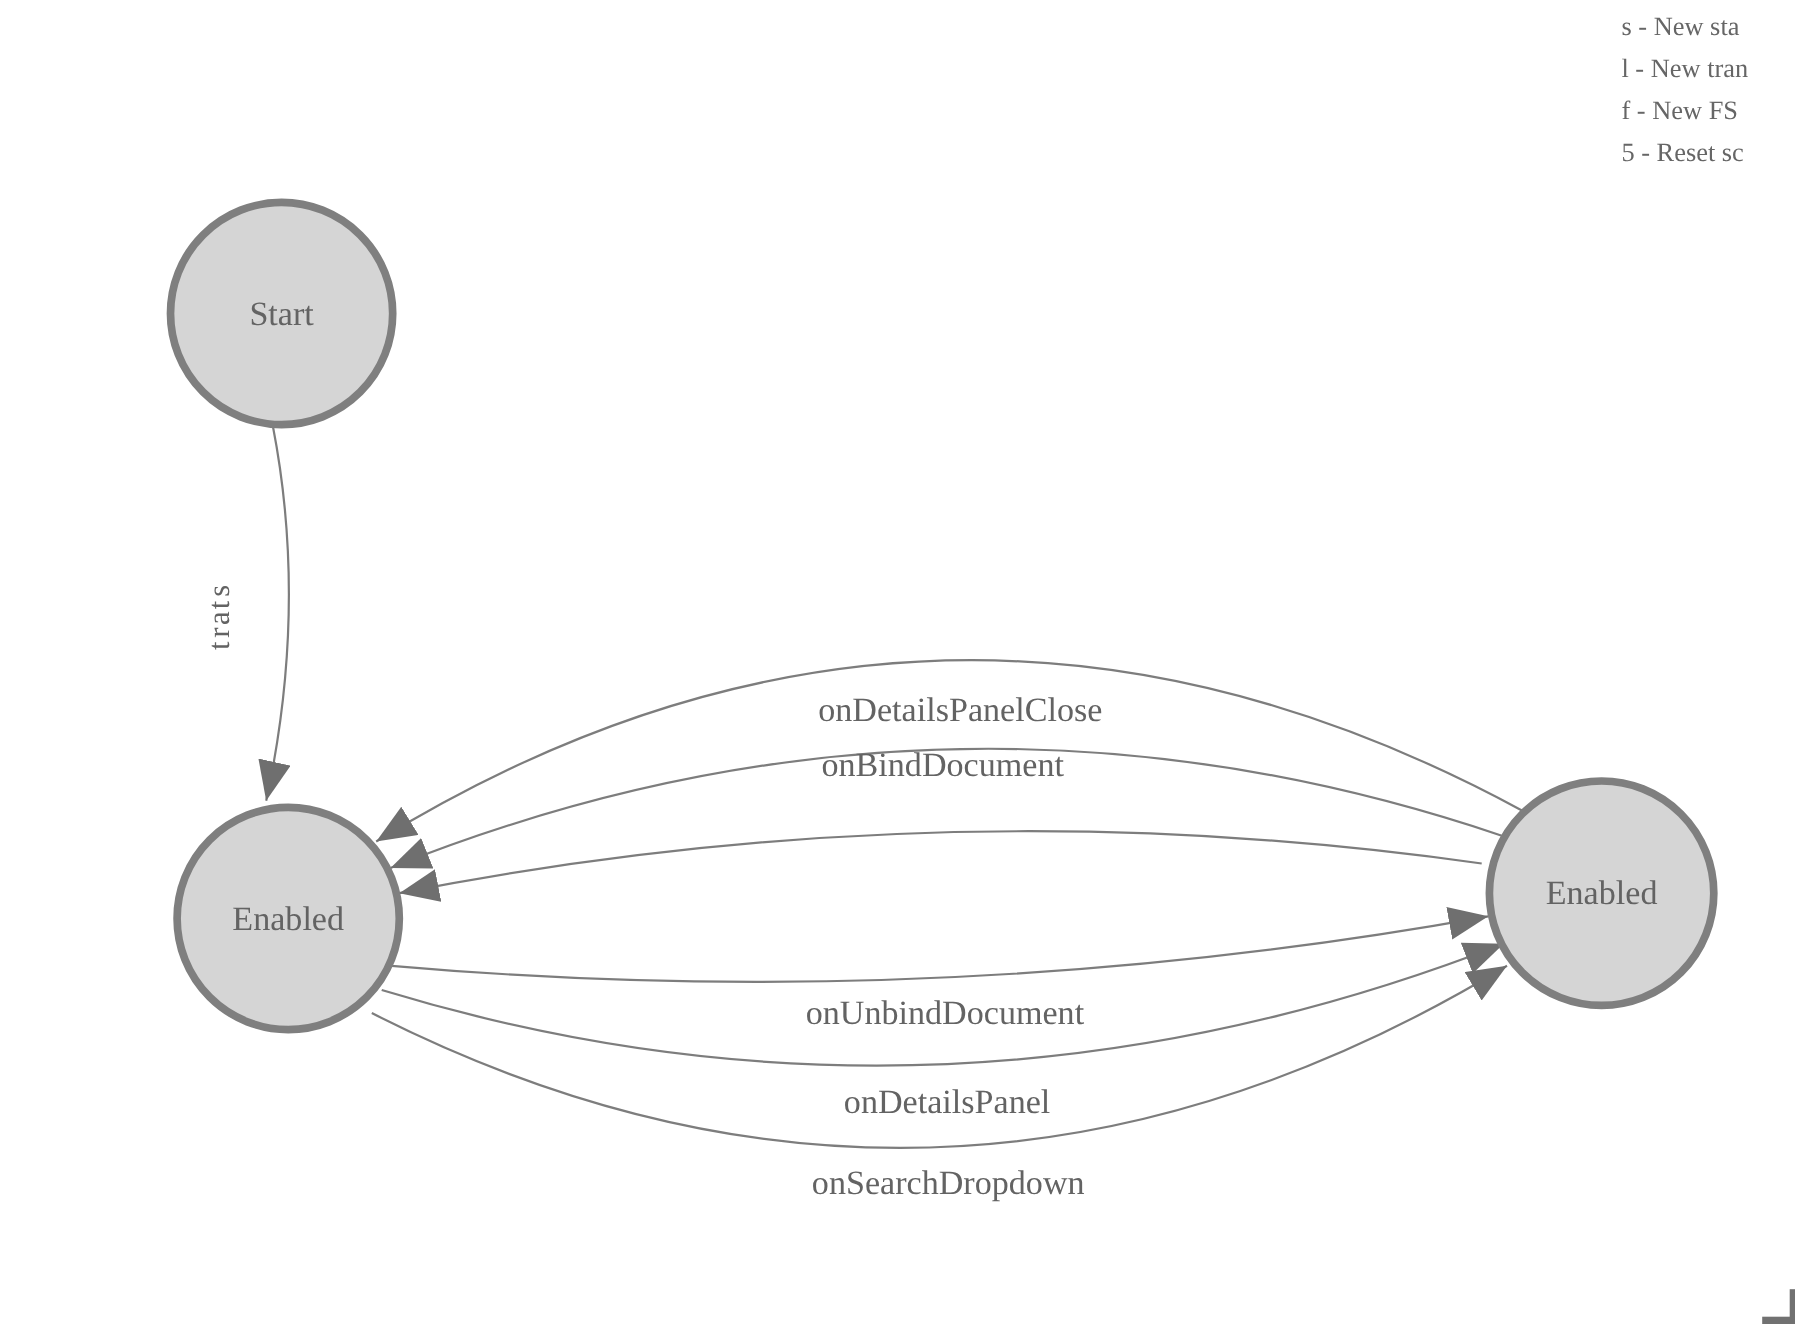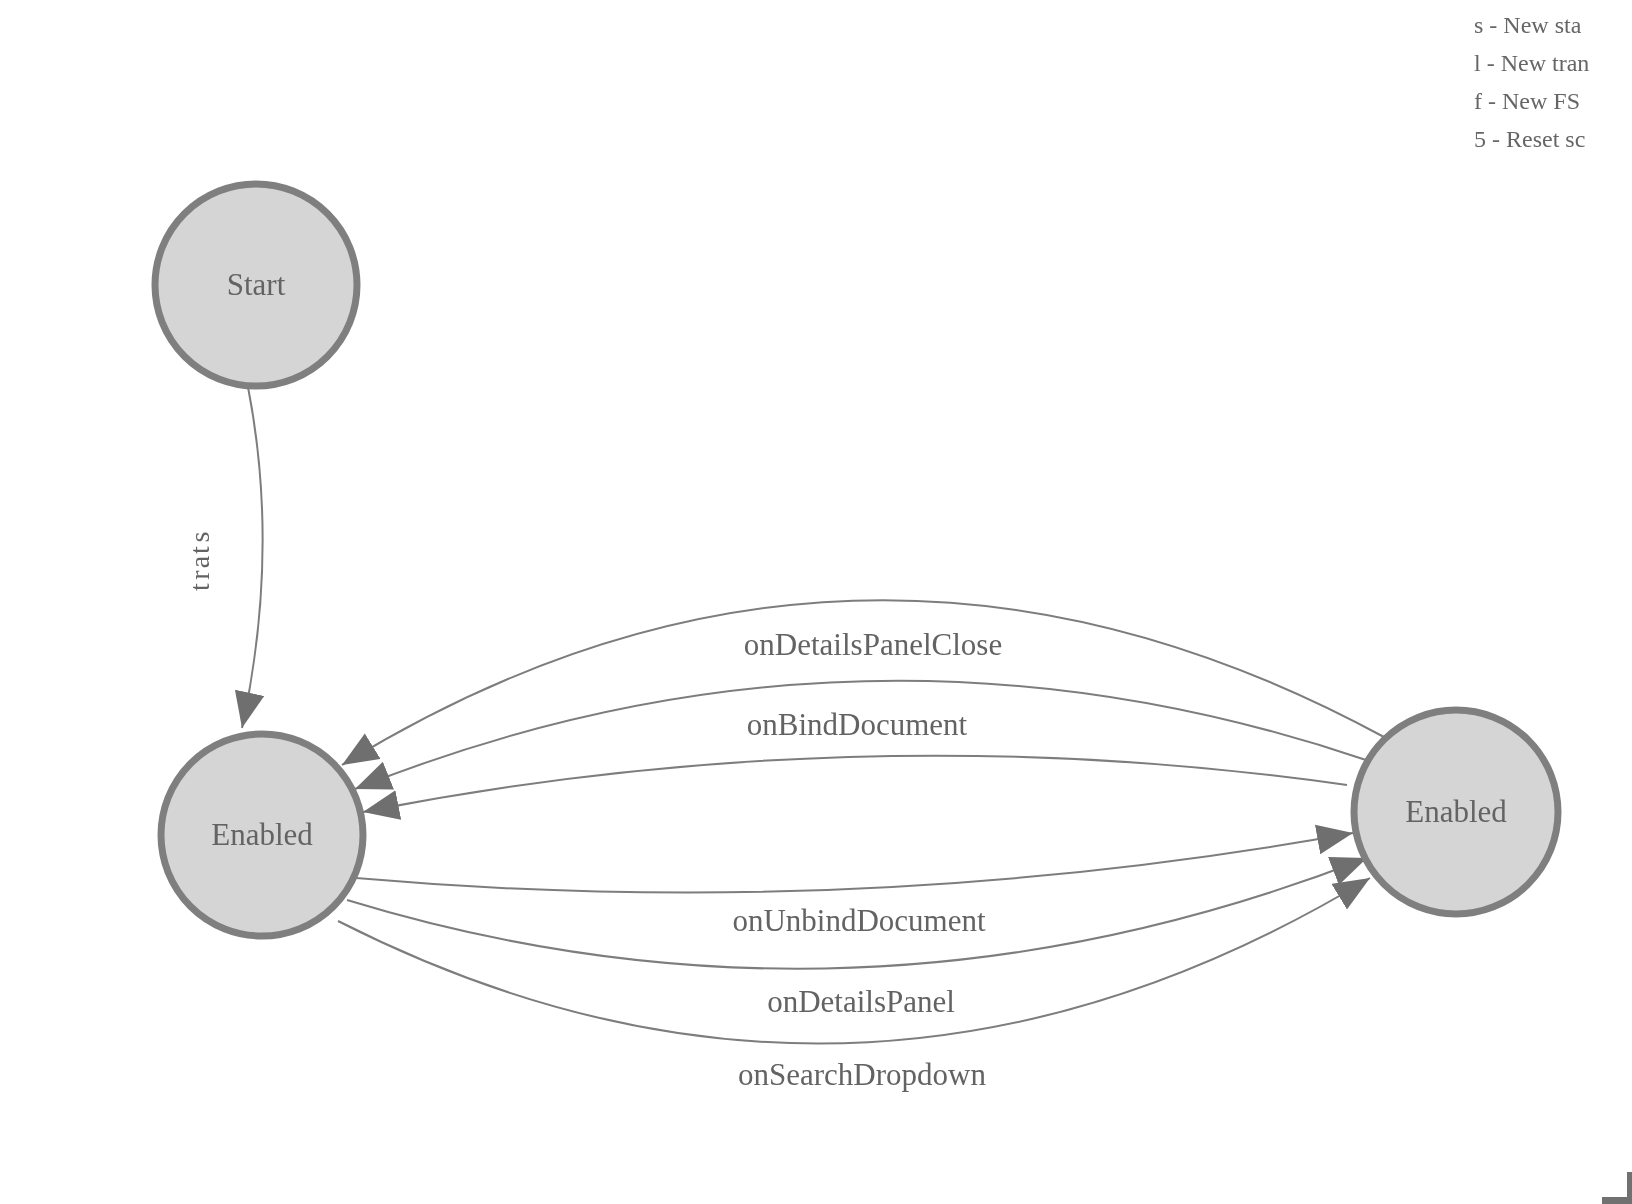--- a/index.html
+++ b/index.html
@@ -108,21 +108,21 @@
   <div class="node-label" style="left:1456px; top:812px;">Enabled</div>
 
   <div class="vertical-label" style="left:200px; top:562px;">
       <span class="vchar">s</span>
       <span class="vchar">t</span>
       <span class="vchar">a</span>
       <span class="vchar">r</span>
       <span class="vchar">t</span>
     </div>
   <div class="edge-label" style="left:855px; top:645px;margin-left:18px;">onDetailsPanelClose</div>
-  <div class="edge-label" style="left:857px; top:725px;">onBindDocument</div>
+  <div class="edge-label" style="left:857px; top:695px;">onBindDocument</div>
   <div class="edge-label" style="left:859px; top:921px;text-align:right;">onUnbindDocument</div>
   <div class="edge-label" style="left:861px; top:1002px;">onDetailsPanel</div>
   <div class="edge-label" style="left:862px; top:1075px;">onSearchDropdown</div>
 
   <div class="legend">
     <div>s - New sta</div>
     <div>l - New tran</div>
     <div>f - New FS</div>
     <div>5 - Reset sc</div>
   </div>

